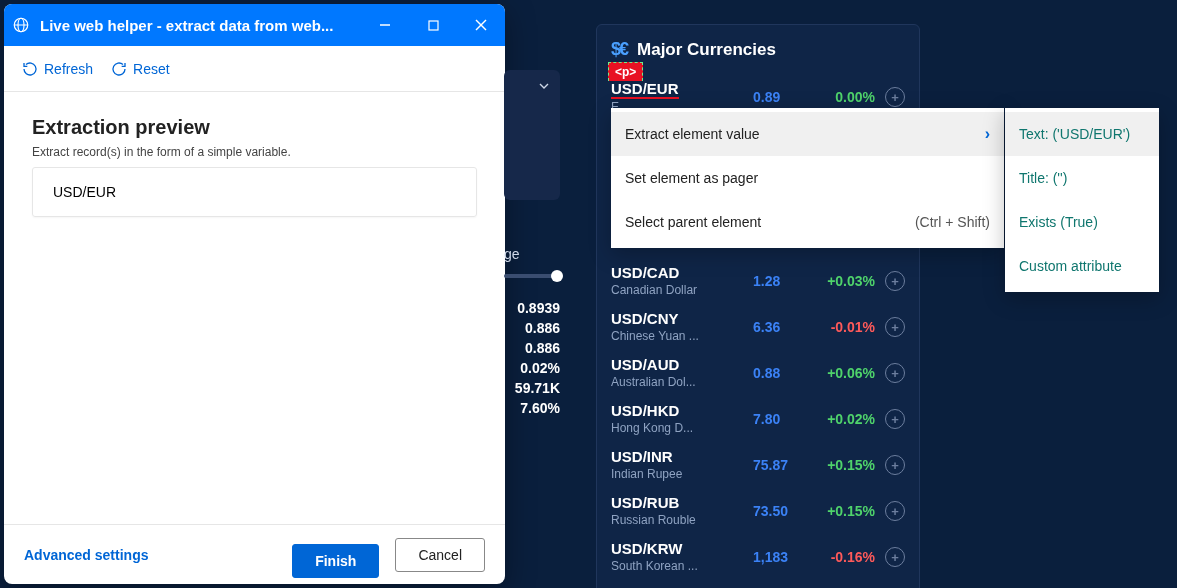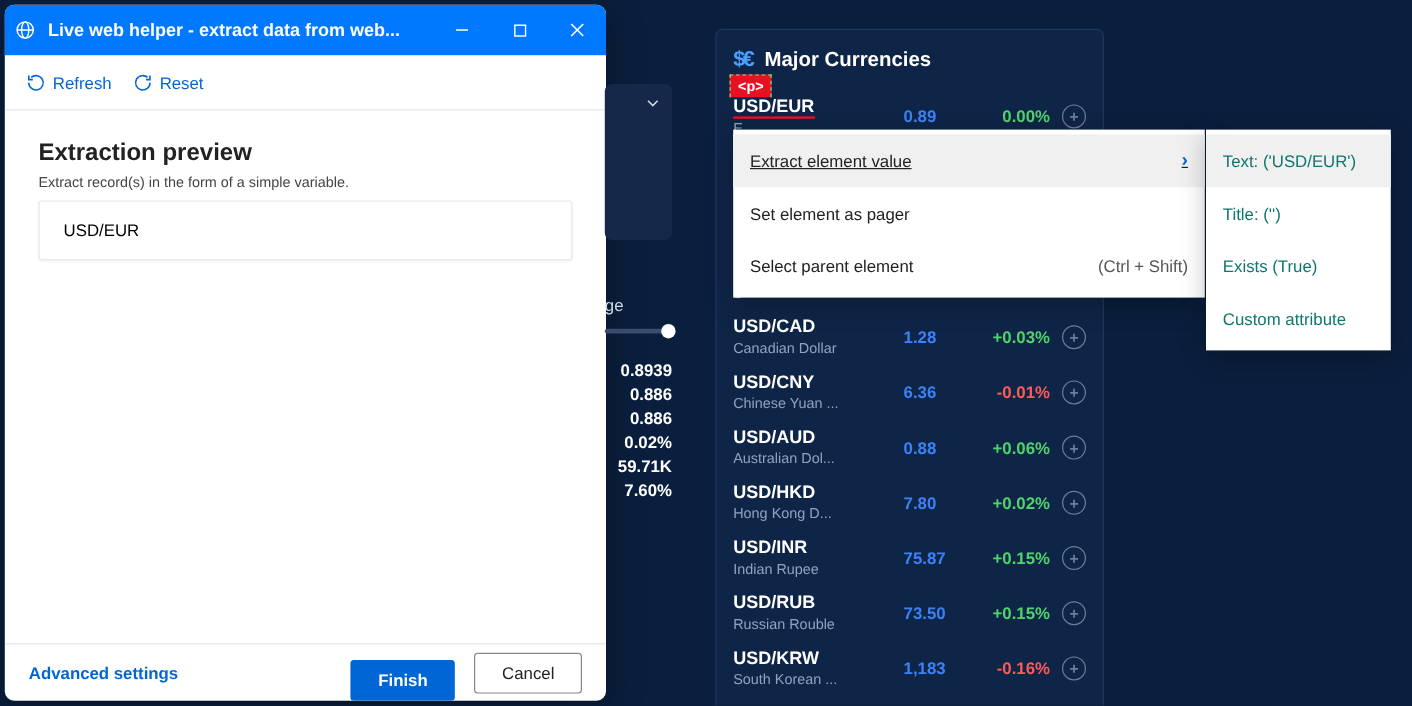--- a/index.html
+++ b/index.html
@@ -30,21 +30,21 @@
 
   .body-area { padding: 24px 28px 0 28px; flex: 1; }
   .preview-title { font-size: 20px; font-weight: 600; color: #222; margin-bottom: 6px; }
   .preview-sub { font-size: 12px; color: #444; margin-bottom: 8px; }
   .preview-card {
     border: 1px solid #e6e6e6; border-radius: 3px; padding: 16px 20px; font-size: 14px;
     box-shadow: 0 1px 2px rgba(0,0,0,0.04);
   }
 
   .footer {
-    border-top: 1px solid #e6e6e6; height: 48px; display: flex; align-items: center;
+    border-top: 1px solid #e6e6e6; height: 60px; display: flex; align-items: center;
     padding: 0 20px; gap: 16px;
   }
   .footer .adv { color: #0066d6; font-size: 14px; font-weight: 600; cursor: pointer; flex: 1; }
   .btn { height: 34px; padding: 0 22px; border-radius: 3px; font-size: 14px; display: flex; align-items: center; justify-content: center; cursor: pointer; }
   .btn-primary { background: #0066d6; color: #fff; font-weight: 600; border: 1px solid #0066d6; margin-top: 12px; }
   .btn-secondary { background: #fff; color: #222; border: 1px solid #888; }
 
   
   .side-fragment {
     position: absolute; left: 504px; top: 70px; width: 56px; height: 130px;
@@ -88,21 +88,21 @@
   }
 
   
   .menu1 {
     position: absolute; left: 611px; top: 108px; width: 393px; background: #fff;
     box-shadow: 0 6px 20px rgba(0,0,0,0.25); z-index: 5; padding: 4px 0;
   }
   .menu1 .mrow {
     height: 44px; display: flex; align-items: center; padding: 0 14px; font-size: 14px; color: #222; cursor: pointer;
   }
-  .menu1 .mrow.active { background: #f0f0f0; text-decoration: underline; }
+  .menu1 .mrow.active { background: #f0f0f0; }
   .menu1 .mrow .lbl { flex: 1; }
   .menu1 .mrow .hint { color: #555; margin-left: 6px; }
   .menu1 .mrow .arrow { color: #0066d6; font-weight: 700; font-size: 16px; }
 
   .menu2 {
     position: absolute; left: 1005px; top: 108px; width: 154px; background: #fff;
     box-shadow: 0 6px 20px rgba(0,0,0,0.25); z-index: 6; padding: 4px 0;
   }
   .menu2 .mrow {
     height: 44px; display: flex; align-items: center; padding: 0 14px; font-size: 14px; color: #0f766e; cursor: pointer;

